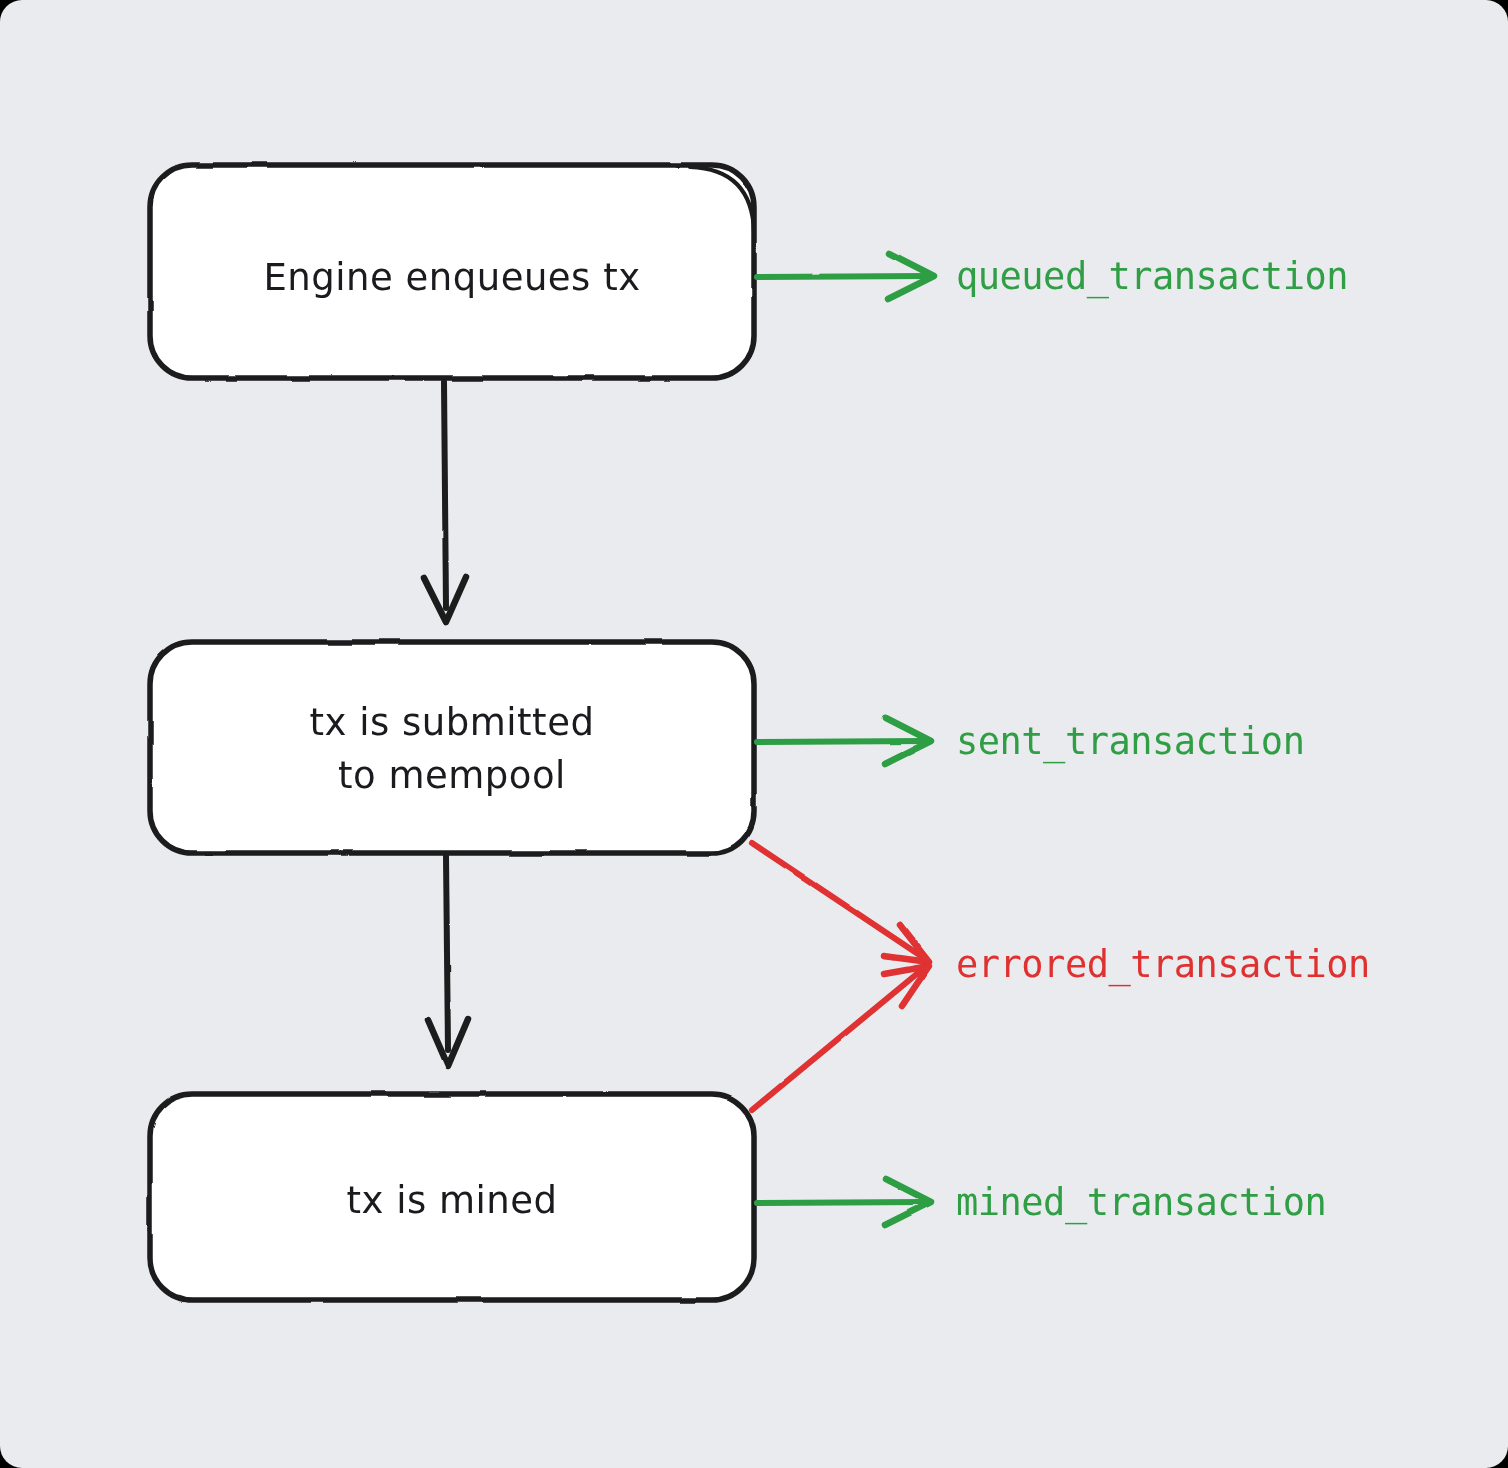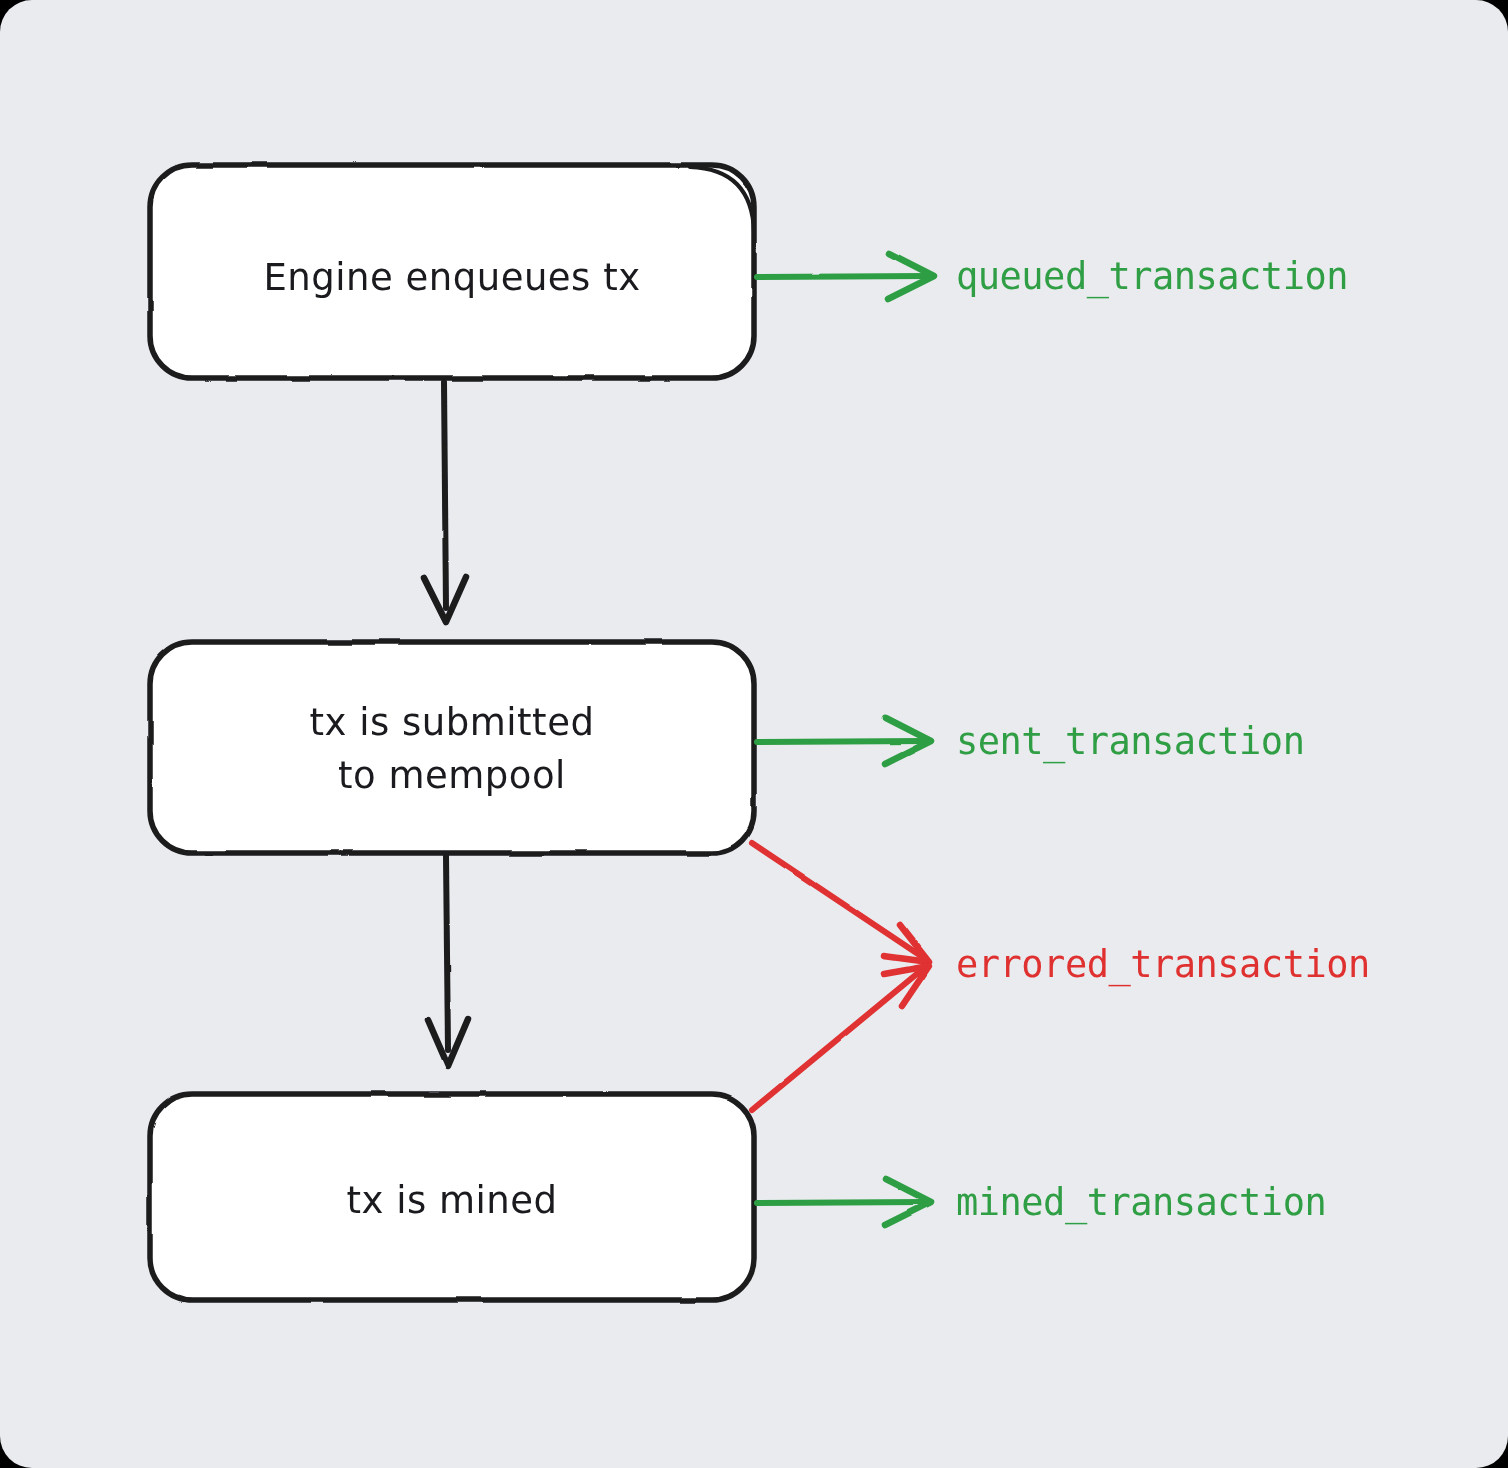--- a/index.html
+++ b/index.html
@@ -13,21 +13,21 @@
     font-family: "Liberation Sans", sans-serif;
     overflow: hidden;
   }
   #canvas {
     position: absolute;
     left: 0;
     top: 0;
     width: 1508px;
     height: 1468px;
     background: #e9ebee;
-    border-radius: 32px;
+    border-radius: 22px;
     overflow: hidden;
   }
   #diagram {
     position: absolute;
     left: 0;
     top: 0;
     width: 1508px;
     height: 1468px;
   }
   .node-label {

